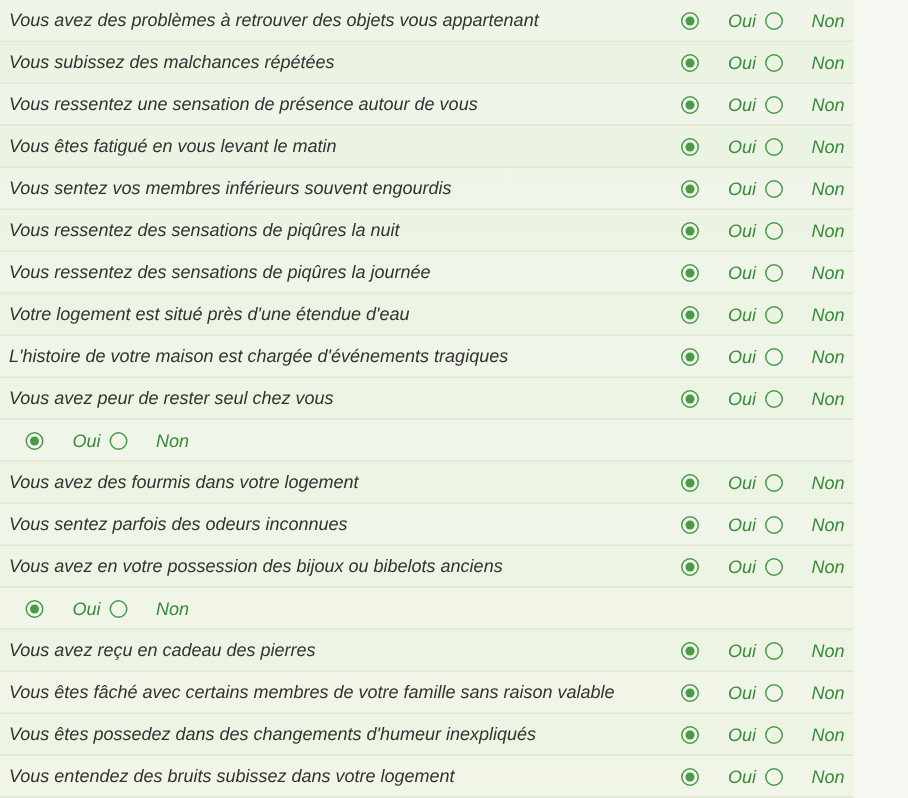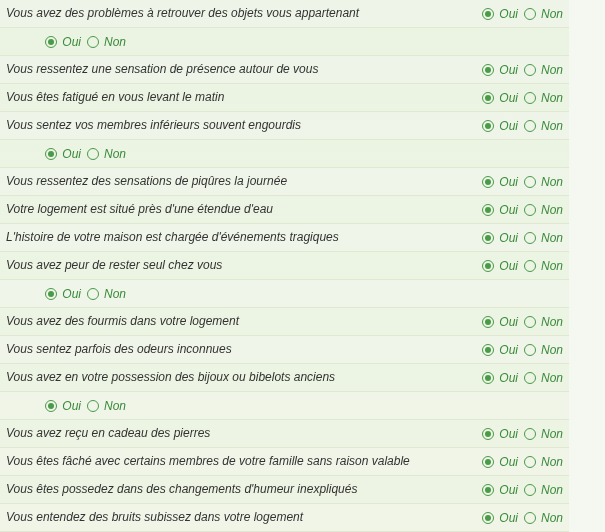--- a/index.html
+++ b/index.html
@@ -47,21 +47,21 @@
       align-items: center;
       gap: 6px;
       white-space: nowrap;
       min-width: 120px;
       justify-content: flex-end;
     }
 
     .option-group {
       display: flex;
       align-items: center;
-      gap: 5px;
+      gap: 19px;
     }
 
     .radio-dot {
       width: 12px;
       height: 12px;
       border-radius: 50%;
       border: 1.5px solid #4a9a4a;
       display: inline-flex;
       align-items: center;
       justify-content: center;
@@ -109,20 +109,21 @@
           <span class="radio-dot selected"></span>
           <span class="option-label oui">Oui</span>
         </label>
         <label class="option-group">
           <span class="radio-dot empty"></span>
           <span class="option-label non">Non</span>
         </label>
       </div>
     </div>
     <div class="question-row">
+      <span class="question-text">Vous subissez des malchances répétées</span>
       <div class="options">
         <label class="option-group">
           <span class="radio-dot selected"></span>
           <span class="option-label oui">Oui</span>
         </label>
         <label class="option-group">
           <span class="radio-dot empty"></span>
           <span class="option-label non">Non</span>
         </label>
       </div>
@@ -160,20 +161,21 @@
           <span class="radio-dot selected"></span>
           <span class="option-label oui">Oui</span>
         </label>
         <label class="option-group">
           <span class="radio-dot empty"></span>
           <span class="option-label non">Non</span>
         </label>
       </div>
     </div>
     <div class="question-row">
+      <span class="question-text">Vous ressentez des sensations de piqûres la nuit</span>
       <div class="options">
         <label class="option-group">
           <span class="radio-dot selected"></span>
           <span class="option-label oui">Oui</span>
         </label>
         <label class="option-group">
           <span class="radio-dot empty"></span>
           <span class="option-label non">Non</span>
         </label>
       </div>

